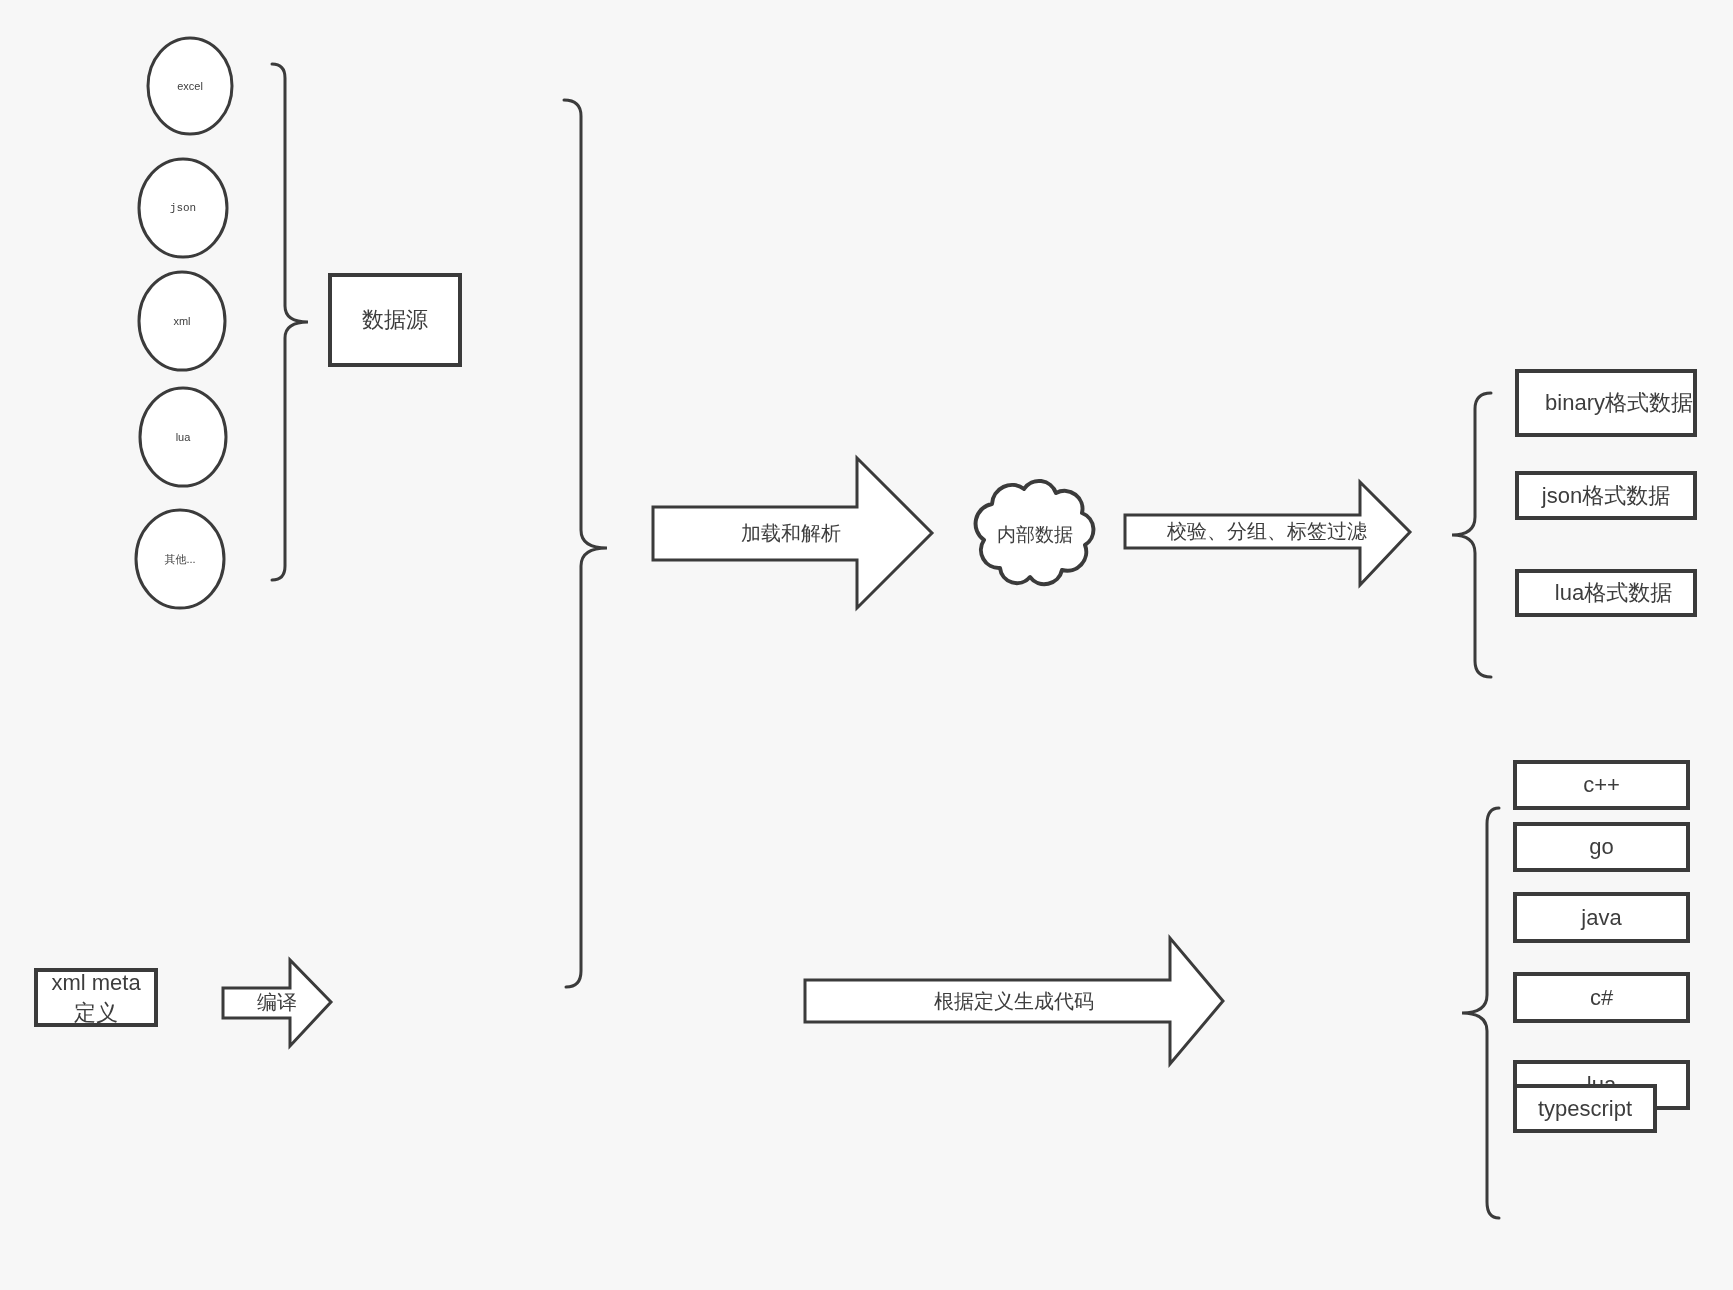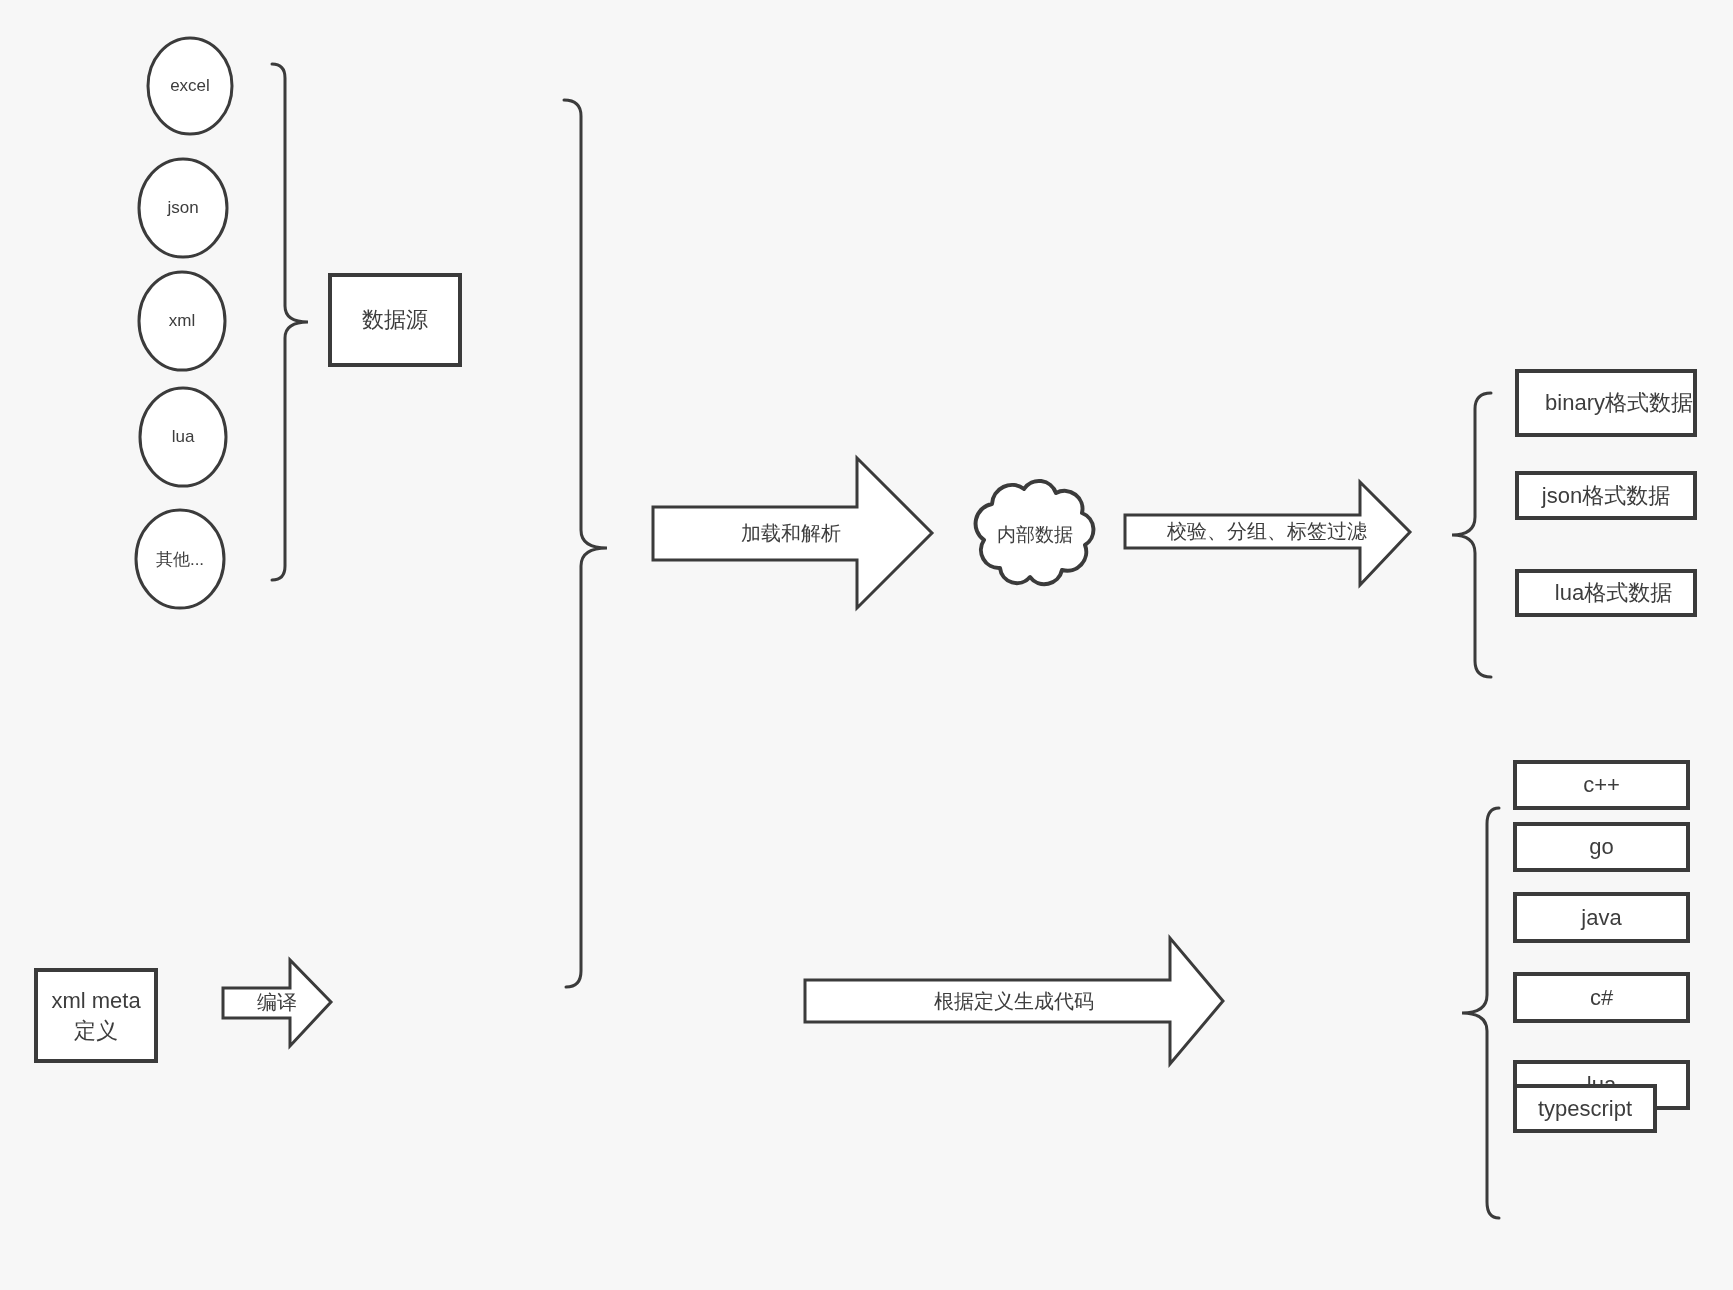--- a/index.html
+++ b/index.html
@@ -38,21 +38,21 @@
     border-radius: 10px;
   }
   .lbl {
     position: absolute;
     transform: translate(-50%, -50%);
     white-space: nowrap;
     font-size: 20px;
     color: #3d3d3d;
     text-align: center;
   }
-  .lbl.ellipse-lbl { font-size: 17px; text-align: center; }
+  .lbl.ellipse-lbl { font-size: 11px; text-align: center; }
   .lbl.cloud-lbl { font-size: 19px; }
 </style>
 </head>
 <body>
 
 <div class="canvas">
 
   <svg class="shapes" width="1733" height="1290" viewBox="0 0 1733 1290">
 
     <ellipse cx="190" cy="86" rx="42" ry="48" fill="#ffffff" stroke="#3b3b3b" stroke-width="3"></ellipse>
@@ -74,36 +74,36 @@
     <path d="M1491,393 Q1475,393 1475,409 L1475,517 Q1475,535 1452,535 Q1475,535 1475,553 L1475,661 Q1475,677 1491,677" fill="none" stroke="#3b3b3b" stroke-width="3" stroke-linecap="round"></path>
 
     <path d="M223,988 L290,988 L290,960 L331,1002 L290,1046 L290,1018 L223,1018 Z" fill="#ffffff" stroke="#3b3b3b" stroke-width="3" stroke-linejoin="miter"></path>
 
     <path d="M805,980 L1170,980 L1170,938 L1223,1001 L1170,1064 L1170,1022 L805,1022 Z" fill="#ffffff" stroke="#3b3b3b" stroke-width="3" stroke-linejoin="miter"></path>
 
     <path d="M1499,808 Q1487,808 1487,824 L1487,995 Q1487,1013 1462,1013 Q1487,1013 1487,1031 L1487,1202 Q1487,1218 1499,1218" fill="none" stroke="#3b3b3b" stroke-width="3" stroke-linecap="round"></path>
   </svg>
 
   <div class="lbl ellipse-lbl" style="left:190px; top:86px;">excel</div>
-  <div class="lbl ellipse-lbl" style="left:183px; top:208px;">json</div>
+  <div class="lbl ellipse-lbl" style="left:183px; top:208px;font-family:Liberation Mono, monospace;">json</div>
   <div class="lbl ellipse-lbl" style="left:182px; top:321px;">xml</div>
   <div class="lbl ellipse-lbl" style="left:183px; top:437px;">lua</div>
   <div class="lbl ellipse-lbl" style="left:180px; top:559px;">其他...</div>
 
   <div class="box" style="left:328px; top:273px; width:134px; height:94px;">
     <span>数据源</span>
   </div>
 
   <div class="lbl" style="left:791px; top:533px;">加载和解析</div>
   <div class="lbl cloud-lbl" style="left:1035px; top:535px;">内部数据</div>
   <div class="lbl" style="left:1267px; top:531px;">校验、分组、标签过滤</div>
   <div class="lbl" style="left:277px; top:1002px;">编译</div>
   <div class="lbl" style="left:1014px; top:1001px;">根据定义生成代码</div>
 
-  <div class="box" style="left:34px; top:968px; width:124px; height:95px; padding:0 8px;">
+  <div class="box" style="left:34px; top:968px; width:124px; height:59px; padding:0 8px;">
     <span>xml meta定义</span>
   </div>
 
   <div class="box" style="left:1515px; top:369px; width:182px; height:68px;justify-content:flex-end;">
     <span>binary格式数据</span>
   </div>
   <div class="box" style="left:1515px; top:471px; width:182px; height:49px;">
     <span>json格式数据</span>
   </div>
   <div class="box" style="left:1515px; top:569px; width:182px; height:48px;padding-left:15px;">

